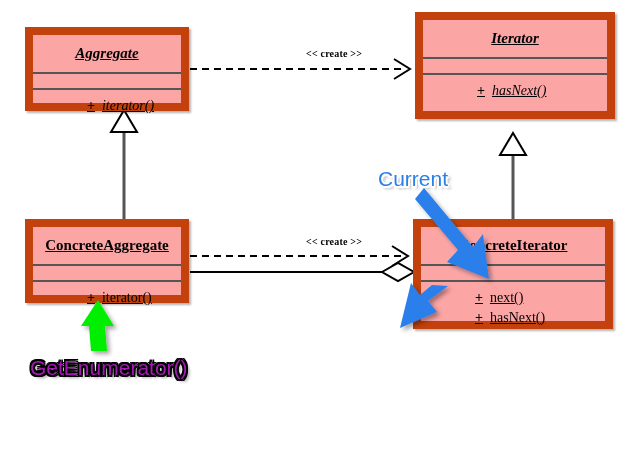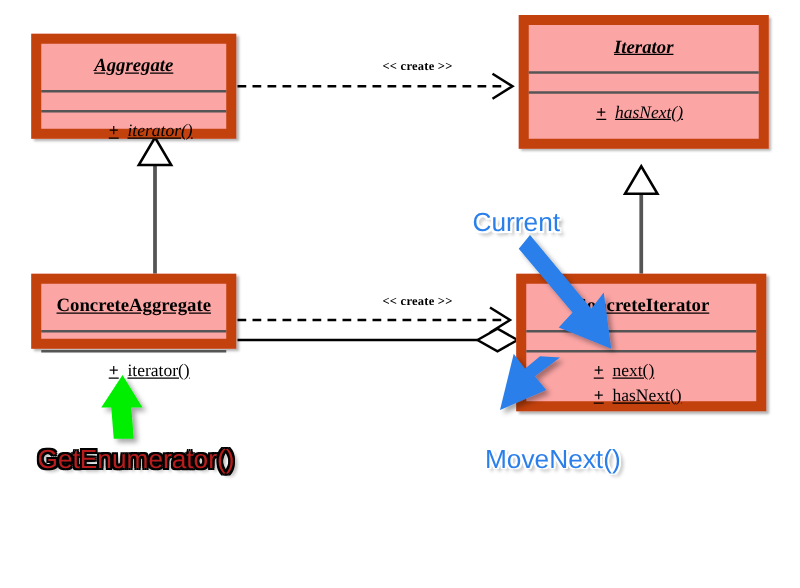--- a/index.html
+++ b/index.html
@@ -91,21 +91,21 @@
   .callout.blue {
     color: #2a7fea;
     text-shadow:
       -1.5px -1.5px 0 #ffffff,  1.5px -1.5px 0 #ffffff,
       -1.5px  1.5px 0 #ffffff,  1.5px  1.5px 0 #ffffff,
       -1.5px 0 0 #ffffff, 1.5px 0 0 #ffffff,
       0 -1.5px 0 #ffffff, 0 1.5px 0 #ffffff,
       3px 3px 3px rgba(0,0,0,0.35);
   }
   .callout.green {
-    color: #b91c1c;
+    color: #a21caf;
     text-shadow:
       -1.6px -1.6px 0 #000000,  1.6px -1.6px 0 #000000,
       -1.6px  1.6px 0 #000000,  1.6px  1.6px 0 #000000,
       -1.6px 0 0 #000000, 1.6px 0 0 #000000,
       0 -1.6px 0 #000000, 0 1.6px 0 #000000,
       3px 3px 3px rgba(0,0,0,0.45);
   }
 </style>
 </head>
 <body>
@@ -157,21 +157,21 @@
     <div class="uml-sep"></div>
     <div class="uml-attrs"></div>
     <div class="uml-sep"></div>
     <div class="uml-ops">
       <div class="uml-op abstract">
         <span class="vis">+</span><span>hasNext()</span>
       </div>
     </div>
   </div>
 
-  <div class="umlbox" style="left:25px; top:219px; width:164px; height:60px;">
+  <div class="umlbox" style="left:25px; top:219px; width:164px; height:84px;">
     <div class="uml-title">ConcreteAggregate</div>
     <div class="uml-sep"></div>
     <div class="uml-attrs"></div>
     <div class="uml-sep"></div>
     <div class="uml-ops">
       <div class="uml-op">
         <span class="vis">+</span><span>iterator()</span>
       </div>
     </div>
   </div>
@@ -210,17 +210,16 @@
       <polygon points="432,285 420,295 411,283 400,328 437,312 428,301 448,286" fill="#2a7fea"></polygon>
     </g>
 
     <g filter="url(#softshadow)">
       <polygon points="98,300 114,326 105,326 107,351 91,351 89,326 81,326" fill="#00ef00"></polygon>
     </g>
   </svg>
 
   <div class="callout blue" style="left:378px; top:168px;">Current</div>
 
-  <div class="callout blue" style="left:388px; top:357px;">MoveNext()</div>
 
   <div class="callout green" style="left:30px; top:357px;">GetEnumerator()</div>
 
 </div>
 
 </body></html>

